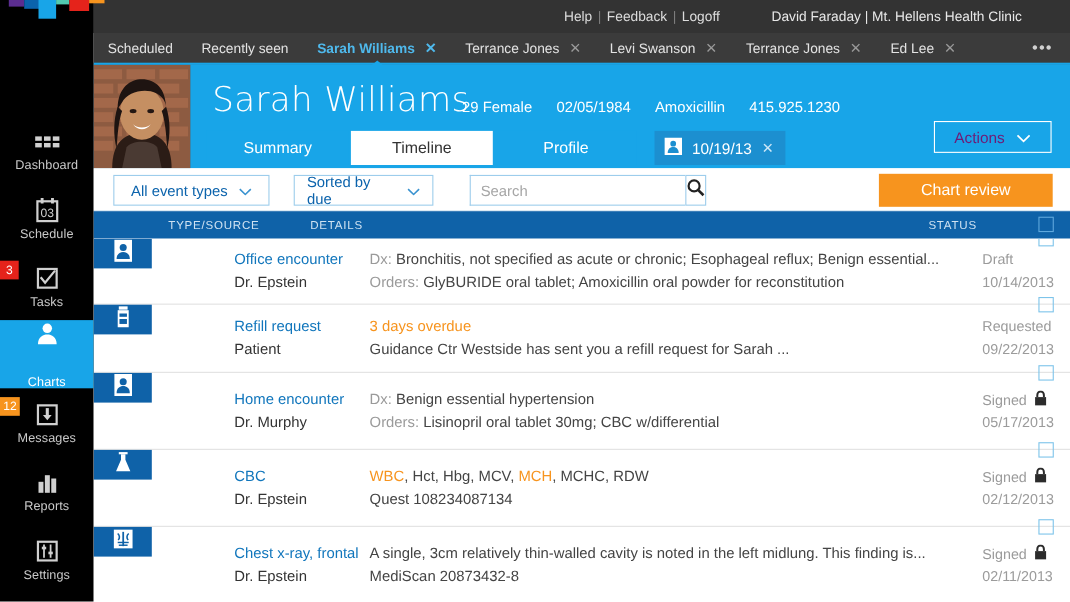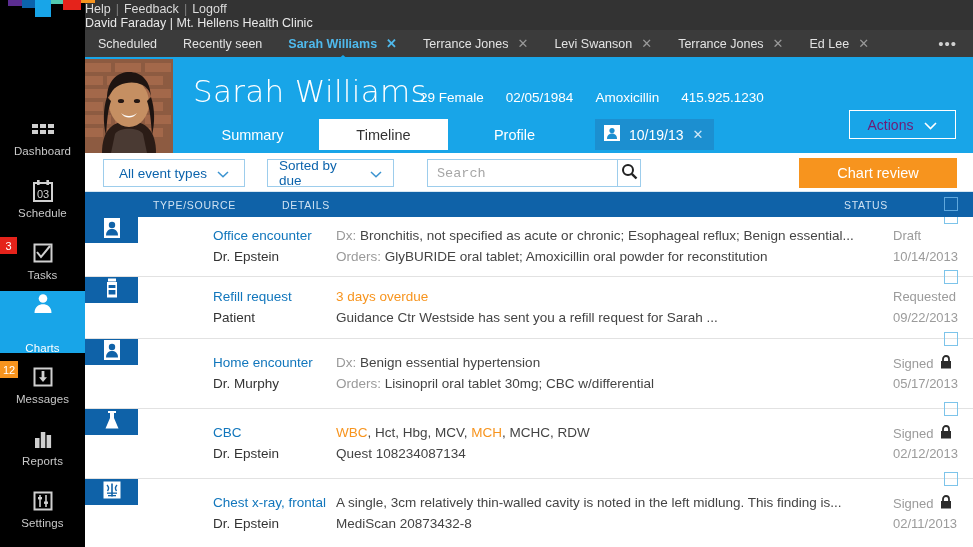--- a/index.html
+++ b/index.html
@@ -63,23 +63,22 @@
     padding: 0 3px;
   }
   .badge.red { background: #e5231b; }
   .badge.orange { background: #f7941e; }
 
   
   .topbar {
     position: absolute; left: 85px; top: 0;
     width: 888px; height: 30px;
     background: #333333;
-    display: flex; 
+    display: flex; align-items: center;
     justify-content: flex-end;
-    flex-direction: column;
   }
   .topbar .tlinks {
     font-size: 12.5px; color: #dcdcdc;
     margin-right: 47px; white-space: nowrap;
   }
   .topbar .tlinks a { color: #dcdcdc; text-decoration: none; cursor: pointer; }
   .topbar .sep { color: #7d7d7d; margin: 0 5px; }
   .topbar .tuser {
     font-size: 12.5px; color: #e8e8e8;
     margin-right: 44px; white-space: nowrap;
@@ -193,21 +192,21 @@
   .fdrop.d1 { left: 18px; width: 142px; }
   .fdrop.d2 { left: 182px; width: 127px; justify-content: flex-end; }
   .searchwrap {
     position: absolute; left: 342px; top: 6px;
     width: 214px; height: 28px;
     display: flex; align-items: stretch;
   }
   .searchinput {
     flex: 1; border: 1px solid #9dcdec; border-right: none;
     font-size: 13.5px; color: #b91c1c; padding: 0 9px;
-    outline: none; font-family: Liberation Mono, monospace;
+    outline: none; font-family: Liberation Sans, sans-serif;
     background: #fff;
   }
   .searchinput::placeholder { color: #a6a6a6; }
   .searchbtn {
     width: 39px; border: 1px solid #9dcdec;
     background: #fff; display: flex; align-items: center;
     justify-content: center; cursor: pointer;
   }
   .chartreview {
     position: absolute; right: 16px; top: 5px;

